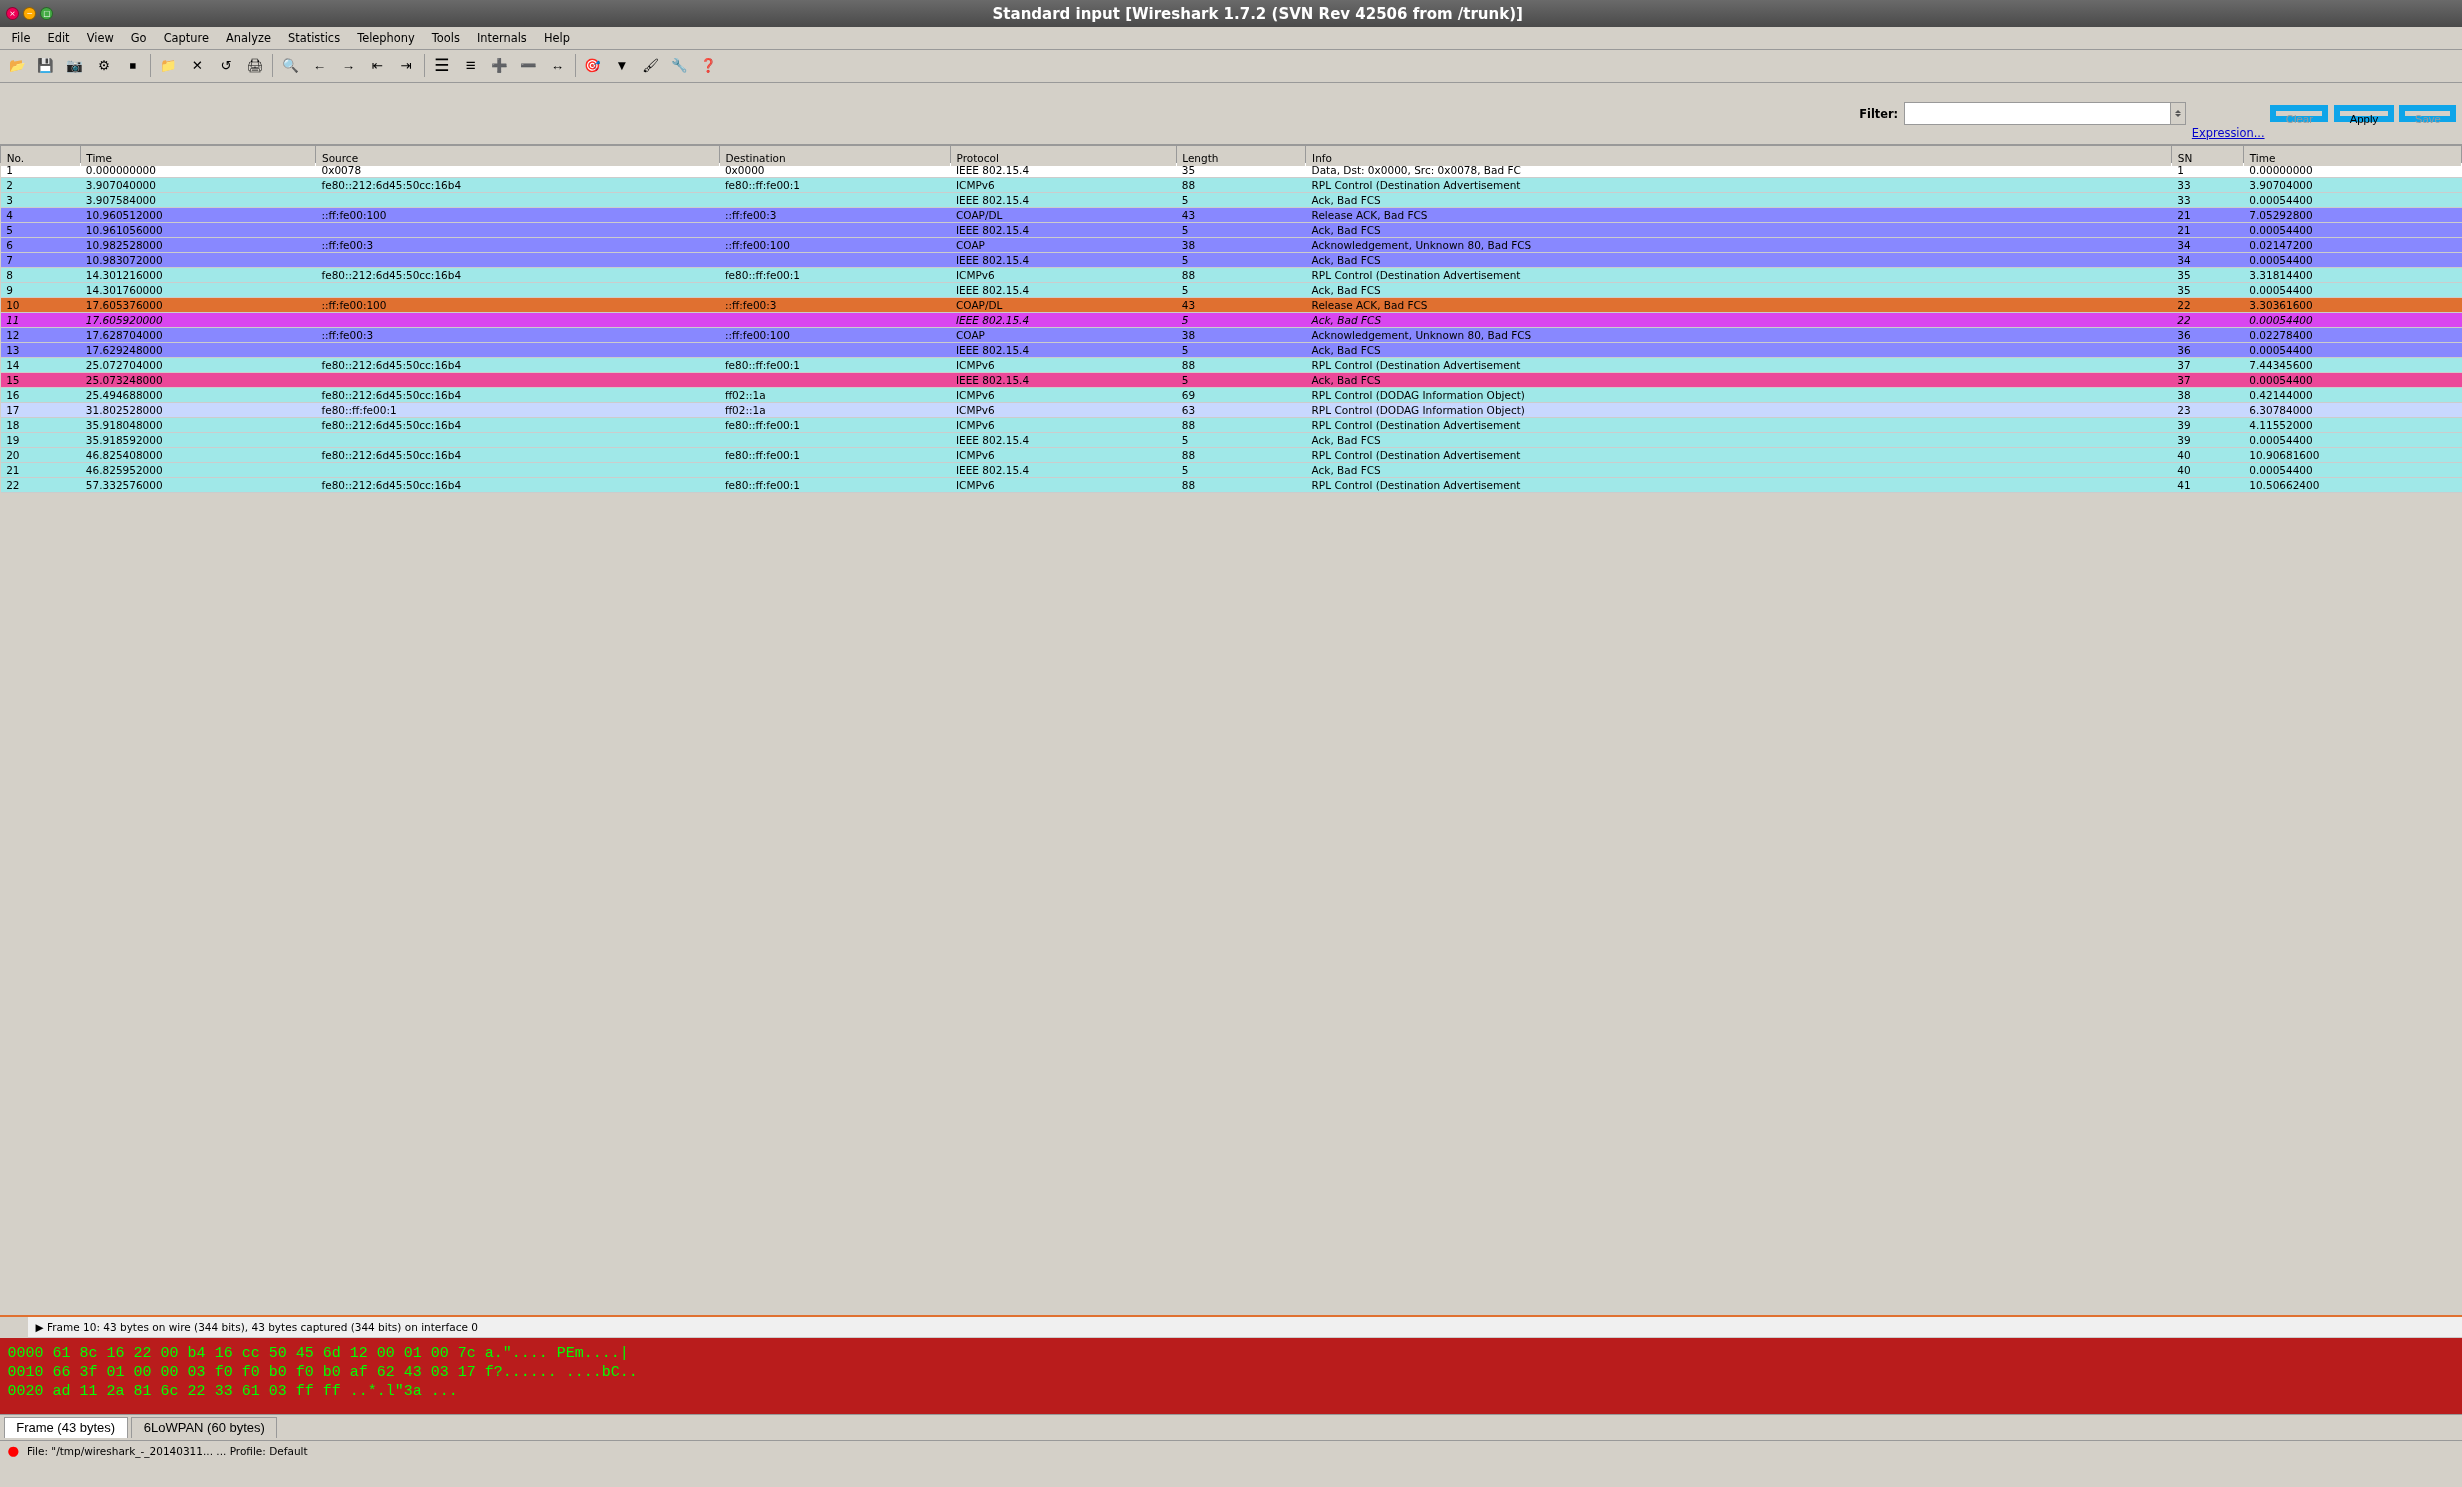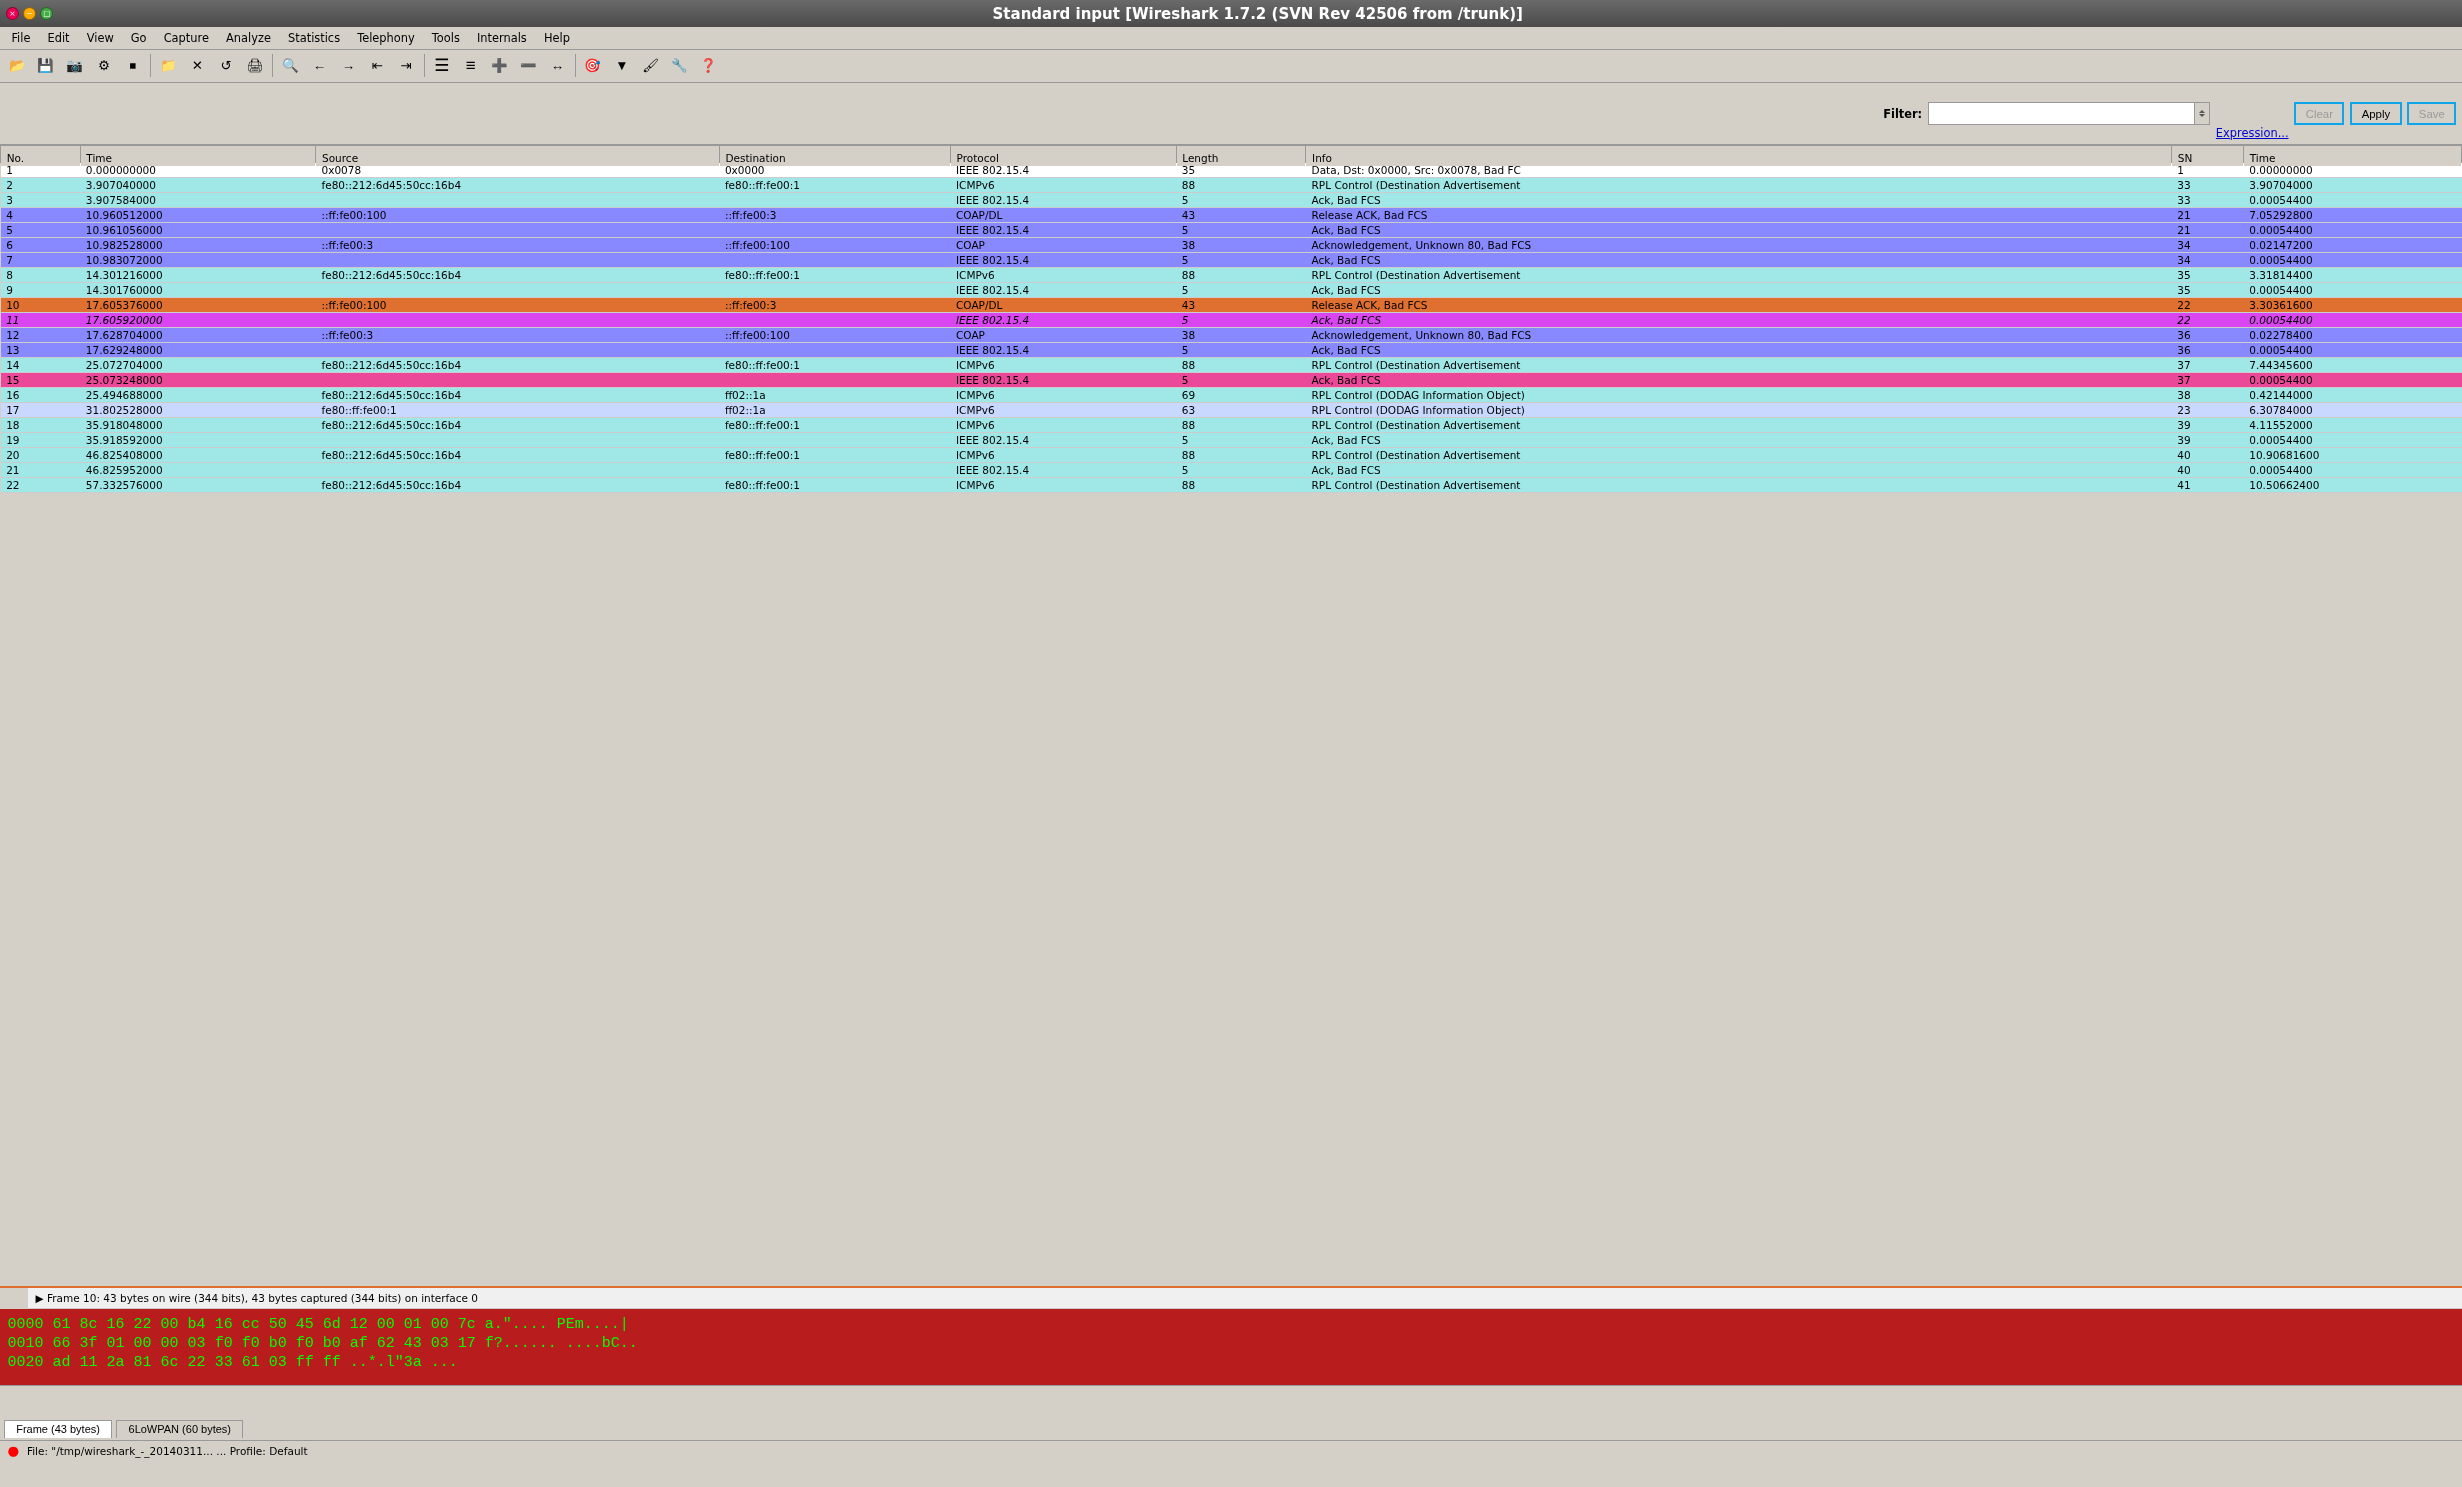--- a/index.html
+++ b/index.html
@@ -55,21 +55,21 @@
     }
     .filter-arrow-btn {
       width: 15.3px; height: 23px; background: #d4d0c8; border: 1px solid #999;
       border-left: none; cursor: pointer; display: flex; align-items: center;
       justify-content: center; flex-direction: column; gap: 1px;
     }
     .filter-arrow-btn span { display: block; width: 0; height: 0; }
     .filter-arrow-up { border-left: 3.8px solid transparent; border-right: 3.8px solid transparent; border-bottom: 3.8px solid #555; }
     .filter-arrow-down { border-left: 3.8px solid transparent; border-right: 3.8px solid transparent; border-top: 3.8px solid #555; }
     .filter-btn {
-      padding: 1.9px 9.5px; height: 23px; background: #d4d0c8; border: 2px solid #0ea5e9;
+      padding: 1.9px 9.5px; height: 17px; background: #d4d0c8; border: 6px solid #0ea5e9;
       cursor: pointer; font-size: 11.4px;
     }
     .filter-btn.disabled { color: #999; cursor: default; }
     .filter-expression { color: #0000cc; cursor: pointer; text-decoration: underline; font-size: 11.4px; margin-top: 39px; }
     .packet-table { width: 100%; border-collapse: collapse; font-size: 10.5px; }
     .packet-table th {
       background: #d4d0c8; border: 1px solid #999; padding: 1.9px 5.7px;
       text-align: left; font-weight: normal; position: sticky; top: 5px; z-index: 1;
       white-space: nowrap;
     }
@@ -81,21 +81,21 @@
     .packet-panel { flex: 1; overflow: hidden; display: flex; flex-direction: column; min-height: 0; }
     .detail-area { display: flex; flex-direction: column; border-top: 2.9px solid #e07030; }
     .detail-row { background: #f0f0f0; border-bottom: 1px solid #ccc; padding: 3.8px 7.6px; font-size: 10.5px; margin-left: 28px; }
     .hex-area { background: #b91c1c; color: #0f0; font-family: 'Courier New', monospace; font-size: 15px; padding: 5.7px 7.6px; min-height: 76px; }
     .hex-line { margin: 1.9px 0; }
 
     
     .bottom-tabs { display: flex; background: #d4d0c8; border-top: 1px solid #999; padding: 1.9px 3.8px; gap: 3.8px; }
     .tab-btn {
       padding: 2.9px 11.4px; background: #d4d0c8; border: 1px solid #999;
-      cursor: pointer; font-size: 11px; border-bottom: none; margin-top: 32px;
+      cursor: pointer; font-size: 13px; border-bottom: none;
     }
     .tab-btn.active { background: #fff; }
 
     
     .statusbar {
       display: flex; align-items: center; background: #d4d0c8;
       border-top: 1px solid #999; padding: 1.9px 7.6px; gap: 7.6px; font-size: 10.5px;
     }
     .status-icon { color: red; font-size: 13.4px; }
 

